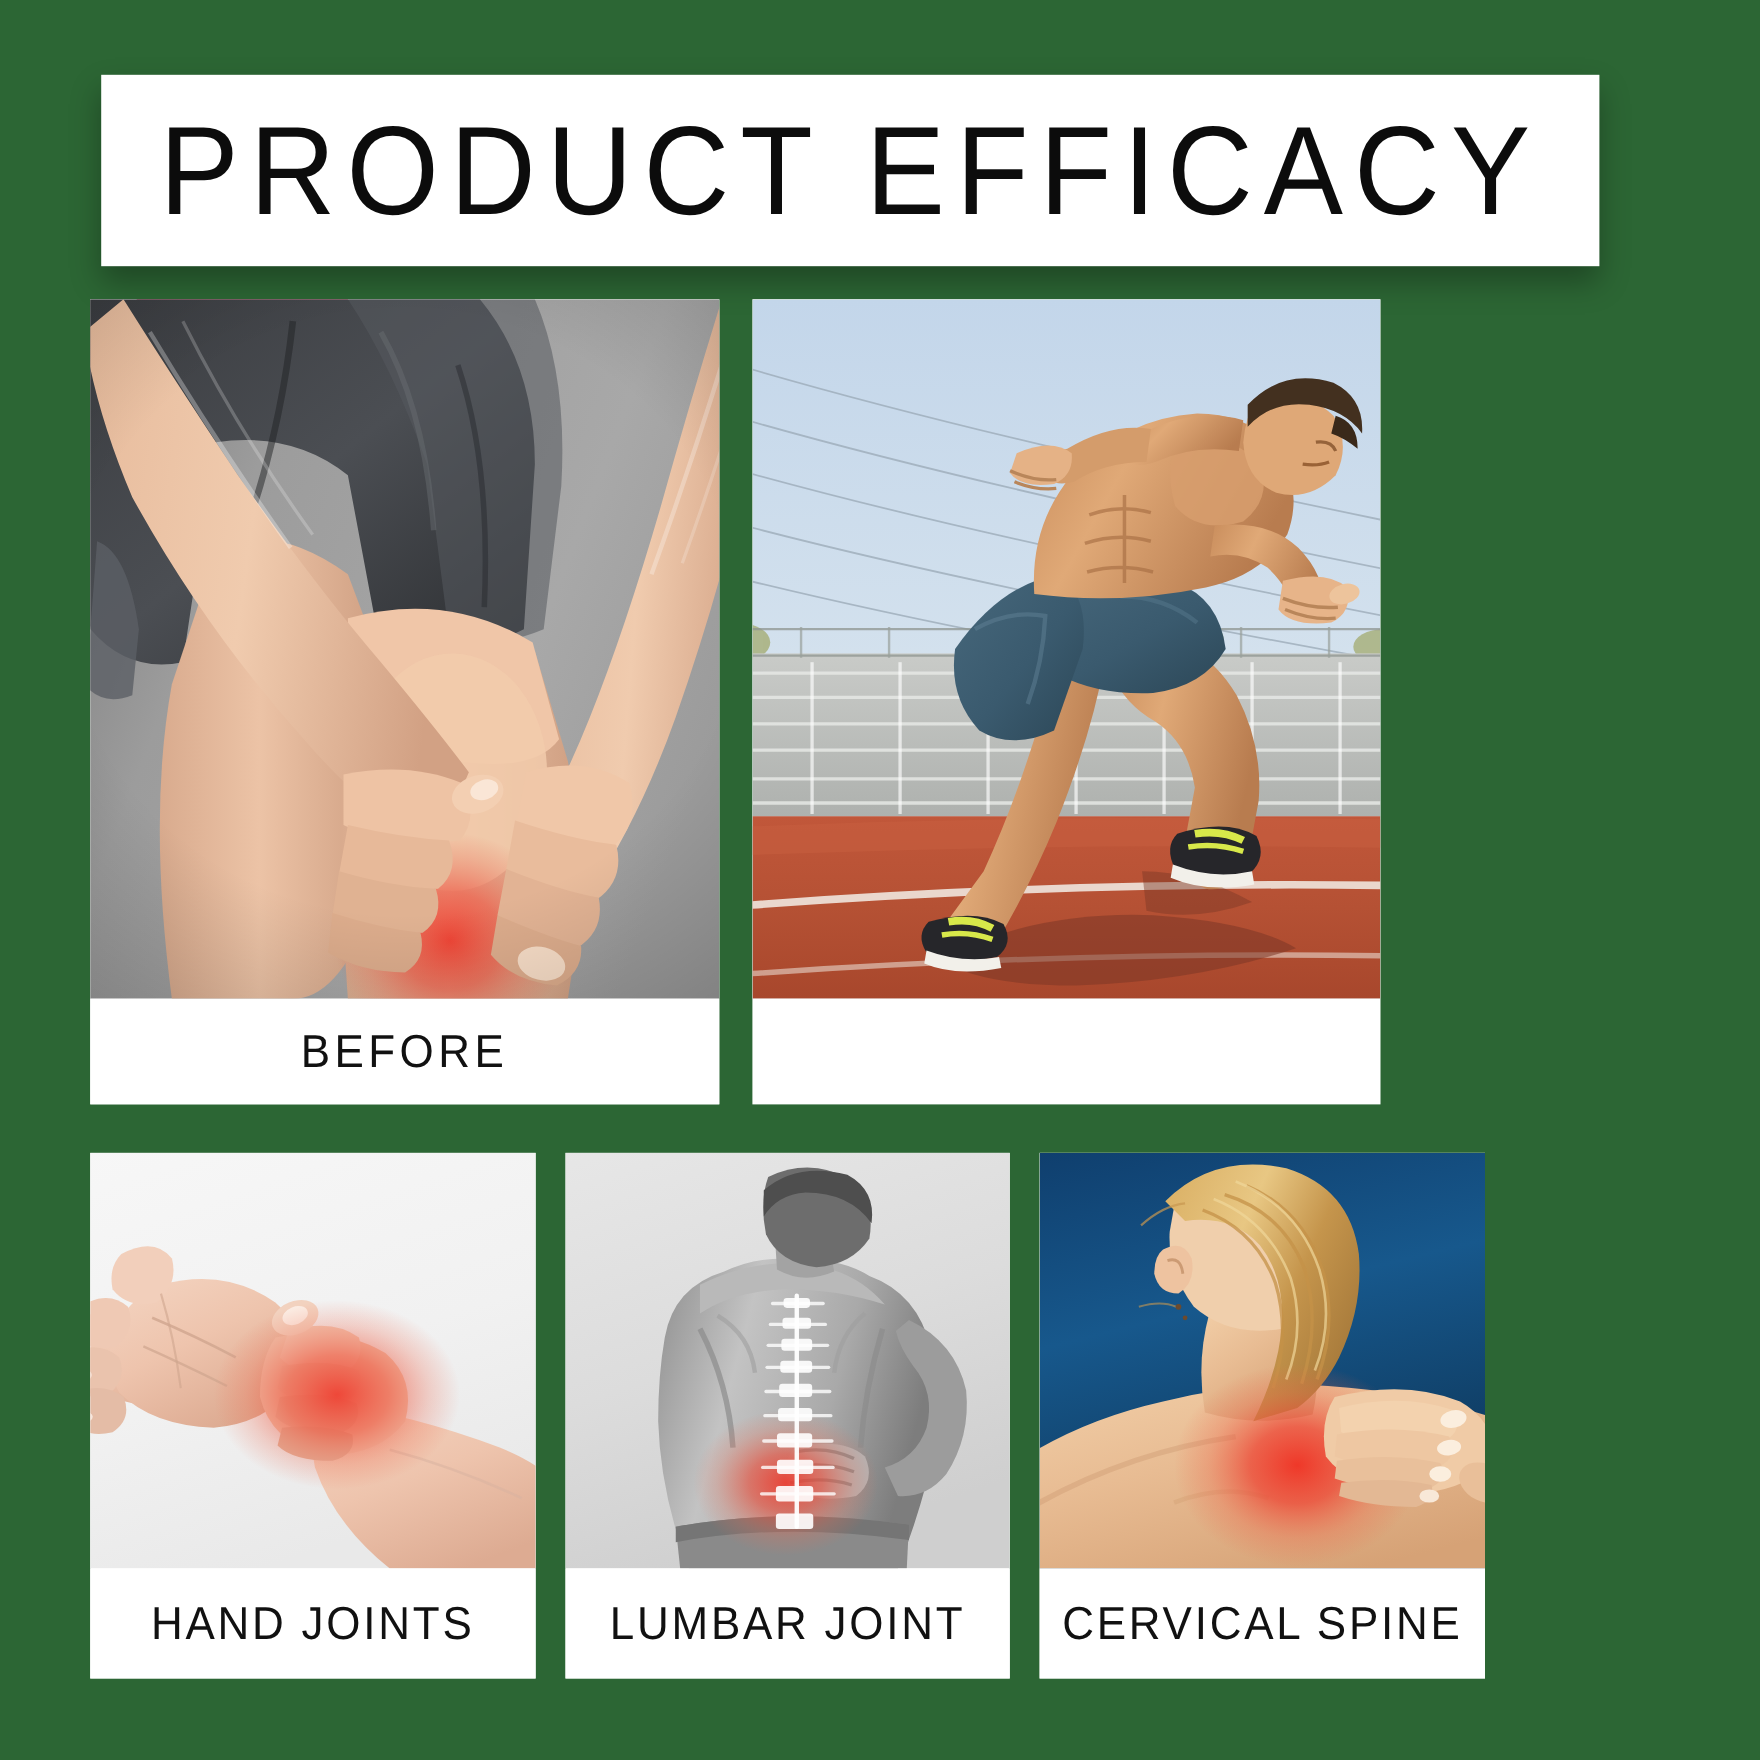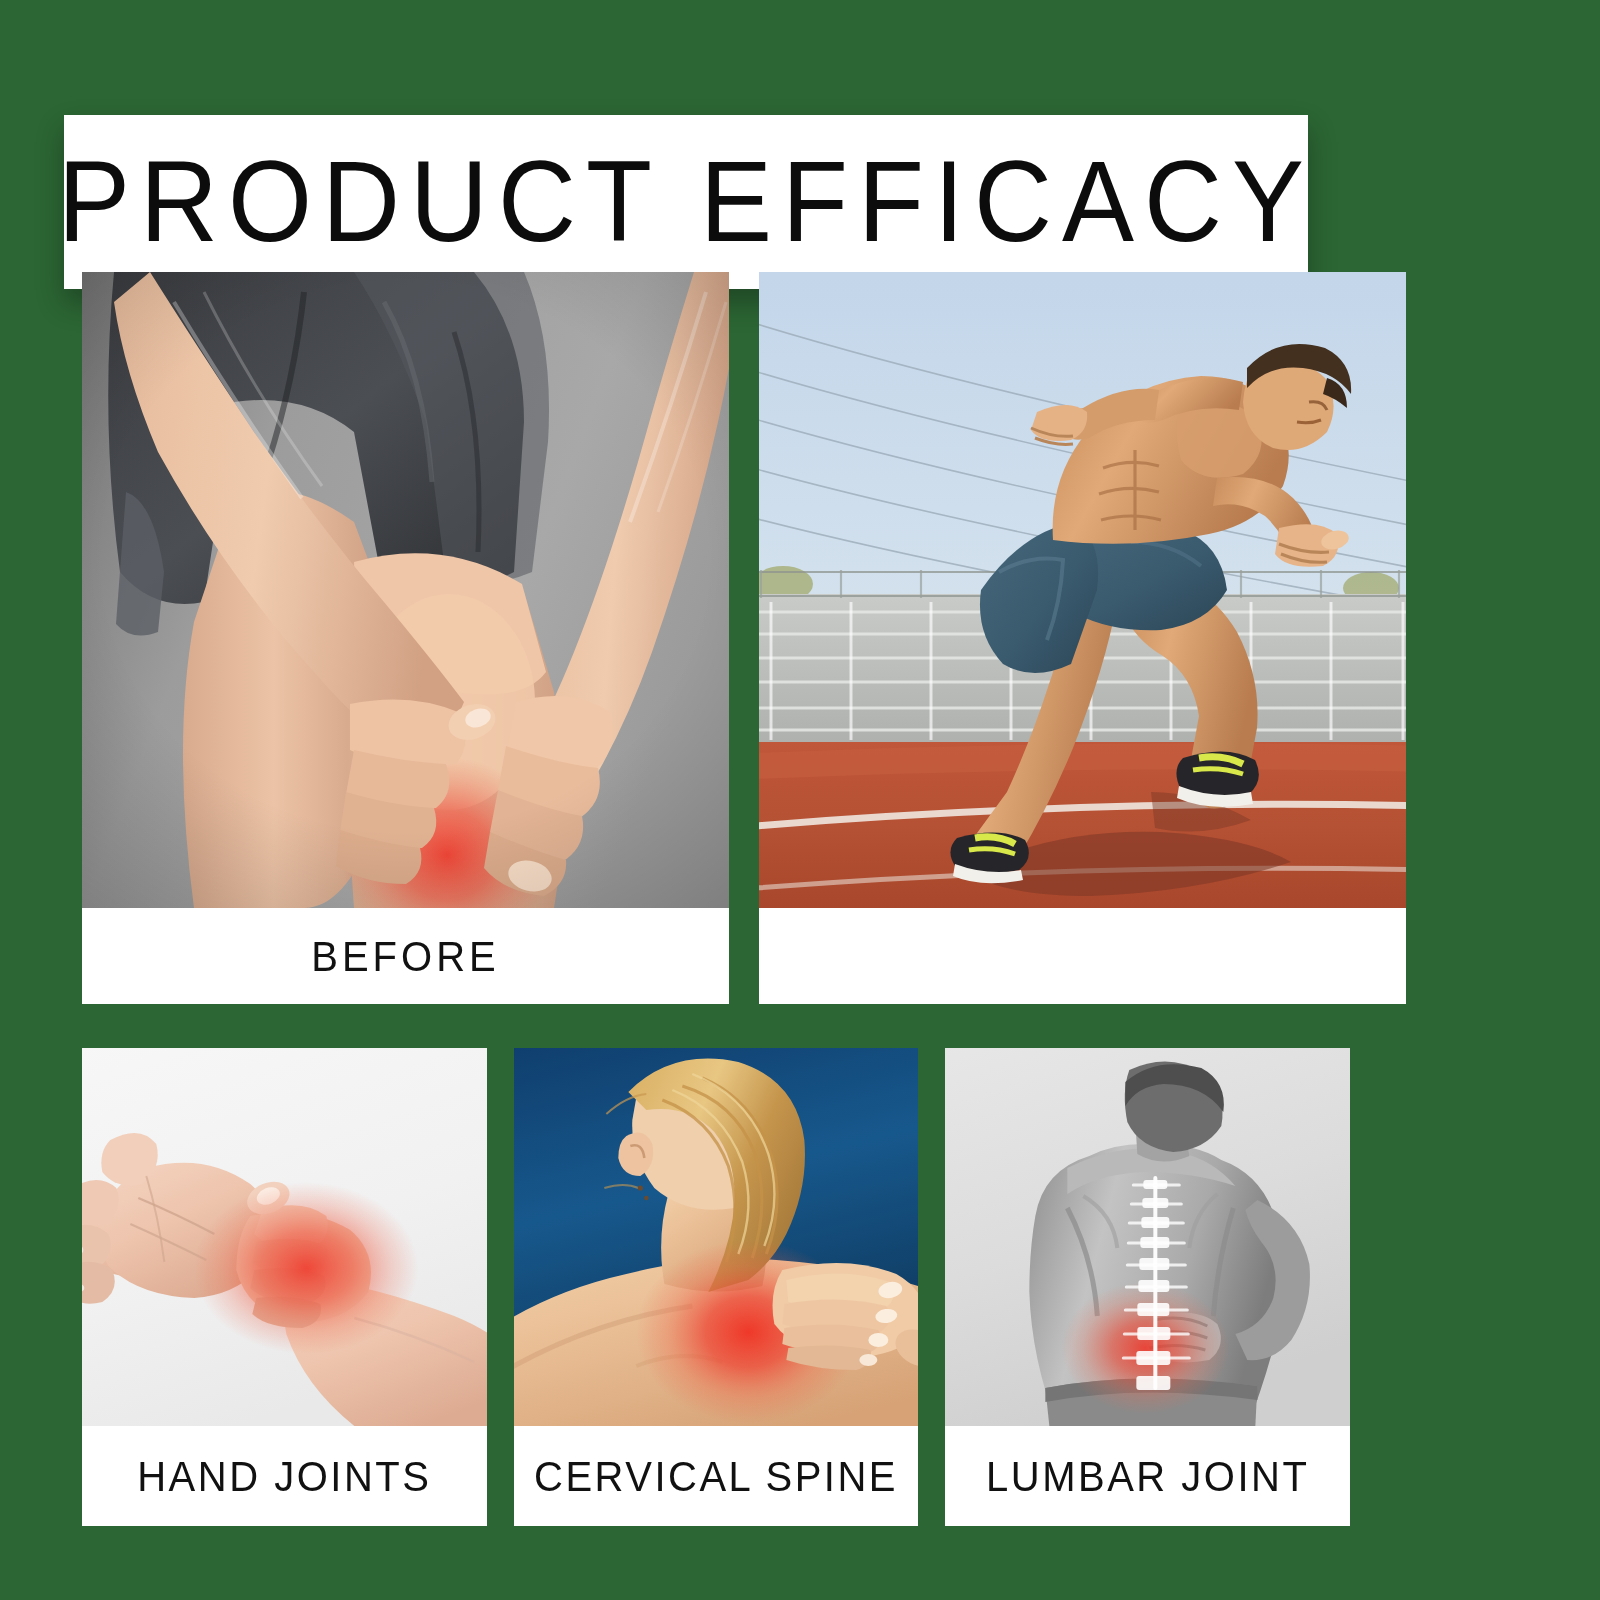--- a/index.html
+++ b/index.html
@@ -6,33 +6,33 @@
   html, body { width:1600px; height:1600px; }
   body {
     background:#2C6634;
     font-family:"Liberation Sans", sans-serif;
     overflow:hidden;
     position:relative;
   }
 
   
   .header-banner{
-    position:absolute; left:64px; top:68px; width:1244px; height:174px;
+    position:absolute; left:92px; top:68px; width:1362px; height:174px;
     background:#ffffff;
     box-shadow:0 14px 26px rgba(0,0,0,0.30);
-    display:flex; align-items:center; justify-content:center;margin-top:47px;
+    display:flex; align-items:center; justify-content:center;
   }
   .header-title{
     font-size:108px; font-weight:300; color:#0c0c0c;
     letter-spacing:10px; line-height:1; white-space:nowrap;
     transform:scaleY(1.06);
   }
 
   
-  .top-row{ position:absolute; left:82px; top:272px; width:1324px; height:732px; display:flex; gap:30px; }
+  .top-row{ position:absolute; left:82px; top:272px; width:1173px; height:732px; display:flex; gap:30px; }
   .bottom-row{ position:absolute; left:82px; top:1048px; width:1268px; height:478px; display:flex; gap:27px; }
 
   .card{ background:#fff; display:flex; flex-direction:column; overflow:hidden; flex:1; }
   .card .photo{ width:100%; position:relative; overflow:hidden; }
   .top-row .card .photo{ height:636px; }
   .bottom-row .card .photo{ height:378px; }
   .card .caption{
     flex:1; display:flex; align-items:center; justify-content:center;
     background:#fff;
   }
@@ -348,104 +348,20 @@
     </div>
     <div class="caption">
       <span class="cap-text">HAND JOINTS</span>
     </div>
   </div>
 
   <div class="card">
     <div class="photo">
       <svg viewBox="0 0 460 378" preserveAspectRatio="xMidYMid slice">
         <defs>
-          <linearGradient id="blueBg" x1="0" y1="0" x2="0.3" y2="1">
-            <stop offset="0" stop-color="#0f3e6d"></stop>
-              <stop offset="0.45" stop-color="#17588c"></stop>
-            <stop offset="1" stop-color="#0d3558"></stop>
-          </linearGradient>
-          <linearGradient id="skinN" x1="0" y1="0" x2="0.7" y2="1">
-            <stop offset="0" stop-color="#f2cfa8"></stop>
-              <stop offset="0.45" stop-color="#e8bc93"></stop>
-            <stop offset="1" stop-color="#d6a276"></stop>
-          </linearGradient>
-          <linearGradient id="hairN" x1="0" y1="0" x2="1" y2="0.6">
-            <stop offset="0" stop-color="#d9ae62"></stop>
-              <stop offset="0.4" stop-color="#e8c783"></stop>
-            <stop offset="0.7" stop-color="#c5954c"></stop>
-              <stop offset="1" stop-color="#a97c3c"></stop>
-          </linearGradient>
-          <radialGradient id="neckGlow" cx="0.5" cy="0.5" r="0.5">
-            <stop offset="0" stop-color="#f02d20" stop-opacity="0.92"></stop>
-            <stop offset="0.38" stop-color="#ee4030" stop-opacity="0.72"></stop>
-            <stop offset="0.72" stop-color="#ef6247" stop-opacity="0.3"></stop>
-            <stop offset="1" stop-color="#ef6247" stop-opacity="0"></stop>
-          </radialGradient>
-        </defs>
-
-        <rect width="460" height="378" fill="url(#blueBg)"></rect>
-
-        <path d="M0 286 Q60 244 140 226 Q220 206 290 212 Q382 218 460 248 L460 378 L0 378 Z" fill="url(#skinN)"></path>
-
-        <path d="M24 320 Q110 272 206 258" stroke="#d1a078" stroke-width="5" fill="none" opacity="0.5"></path>
-        <path d="M300 232 Q380 248 444 278" stroke="#cf9c74" stroke-width="5" fill="none" opacity="0.45"></path>
-
-        <path d="M150 318 Q196 300 236 314" stroke="#d39f74" stroke-width="4" fill="none" opacity="0.4"></path>
-
-        <path d="M182 146 Q232 132 272 154 Q286 192 276 238 Q226 250 178 236 Q170 190 182 146 Z" fill="url(#skinN)"></path>
-
-        <path d="M152 38 Q200 14 250 34 Q290 54 292 104 Q288 146 248 160 Q200 168 168 140 Q144 108 146 72 Z" fill="#f0cfac"></path>
-
-        <path d="M140 88 Q158 78 166 96 Q170 118 154 128 Q136 128 132 110 Q132 94 140 88 Z" fill="#eec3a0"></path>
-        <path d="M144 98 Q156 94 158 110" stroke="#cc9b74" stroke-width="2.6" fill="none"></path>
-
-        <path d="M142 44 Q186 0 252 14 Q310 32 318 92 Q322 140 300 186 Q286 214 262 232 L222 244 Q246 196 248 154 Q250 112 228 84 Q202 56 160 62 Z" fill="url(#hairN)"></path>
-
-        <g stroke="#c59248" stroke-width="3" fill="none" opacity="0.75">
-          <path d="M196 38 Q248 54 268 104 Q284 154 266 210"></path>
-          <path d="M216 30 Q268 52 286 110 Q298 158 280 206"></path>
-          <path d="M176 52 Q224 70 242 118 Q256 164 240 214"></path>
-        </g>
-        <g stroke="#f0d79a" stroke-width="2.4" fill="none" opacity="0.7">
-          <path d="M206 26 Q262 48 282 106 Q296 152 278 198"></path>
-          <path d="M186 42 Q236 62 256 114 Q270 160 252 206"></path>
-        </g>
-
-        <path d="M120 66 Q140 48 160 46" stroke="#c79750" stroke-width="2" fill="none" opacity="0.7"></path>
-        <path d="M118 140 Q138 134 152 140" stroke="#c79750" stroke-width="2" fill="none" opacity="0.6"></path>
-
-        <circle cx="154" cy="140" r="2.6" fill="#6b4a2e"></circle>
-        <circle cx="160" cy="150" r="2.2" fill="#6b4a2e"></circle>
-
-        <ellipse cx="262" cy="284" rx="112" ry="92" fill="url(#neckGlow)"></ellipse>
-
-        <path d="M296 222 Q360 206 410 226 Q442 244 440 278 Q420 306 368 310 Q310 306 288 276 Q282 244 296 222 Z" fill="#f0cba6"></path>
-
-        <path d="M300 232 Q356 218 404 234 Q414 252 396 262 Q338 268 302 254 Z" fill="#f3d2ae"></path>
-        <path d="M298 256 Q352 246 400 258 Q410 276 390 286 Q334 290 296 276 Z" fill="#eec7a2"></path>
-        <path d="M298 280 Q348 272 392 282 Q400 298 380 306 Q330 308 296 296 Z" fill="#e9c09b"></path>
-        <path d="M302 300 Q346 294 384 302 Q388 316 370 322 Q330 322 300 312 Z" fill="#e3b894"></path>
-
-        <ellipse cx="404" cy="242" rx="12" ry="8" transform="rotate(-12 404 242)" fill="#fbeede"></ellipse>
-        <ellipse cx="400" cy="268" rx="11" ry="7" transform="rotate(-8 400 268)" fill="#fbeede"></ellipse>
-        <ellipse cx="392" cy="292" rx="10" ry="7" fill="#fbeede"></ellipse>
-        <ellipse cx="382" cy="312" rx="9" ry="6" fill="#f8e8d8"></ellipse>
-
-        <ellipse cx="432" cy="300" rx="24" ry="17" transform="rotate(26 432 300)" fill="#e9bf99"></ellipse>
-      </svg>
-    </div>
-    <div class="caption">
-      <span class="cap-text">CERVICAL SPINE</span>
-    </div>
-  </div>
-
-  <div class="card">
-    <div class="photo">
-      <svg viewBox="0 0 460 378" preserveAspectRatio="xMidYMid slice">
-        <defs>
           <linearGradient id="grayBg2" x1="0" y1="0" x2="0.4" y2="1">
             <stop offset="0" stop-color="#e7e7e7"></stop>
               <stop offset="0.55" stop-color="#dcdcdc"></stop>
             <stop offset="1" stop-color="#cfcfcf"></stop>
           </linearGradient>
           <linearGradient id="bodyG" x1="0" y1="0" x2="1" y2="0.3">
             <stop offset="0" stop-color="#8e8e8e"></stop>
               <stop offset="0.35" stop-color="#c3c3c3"></stop>
             <stop offset="0.7" stop-color="#a9a9a9"></stop>
               <stop offset="1" stop-color="#7d7d7d"></stop>
@@ -511,13 +427,97 @@
           <path d="M208 262 H270"></path>
             <path d="M207 286 H271"></path>
             <path d="M206 310 H272"></path>
         </g>
       </svg>
     </div>
     <div class="caption">
       <span class="cap-text">LUMBAR JOINT</span>
     </div>
   </div>
+
+  <div class="card">
+    <div class="photo">
+      <svg viewBox="0 0 460 378" preserveAspectRatio="xMidYMid slice">
+        <defs>
+          <linearGradient id="blueBg" x1="0" y1="0" x2="0.3" y2="1">
+            <stop offset="0" stop-color="#0f3e6d"></stop>
+              <stop offset="0.45" stop-color="#17588c"></stop>
+            <stop offset="1" stop-color="#0d3558"></stop>
+          </linearGradient>
+          <linearGradient id="skinN" x1="0" y1="0" x2="0.7" y2="1">
+            <stop offset="0" stop-color="#f2cfa8"></stop>
+              <stop offset="0.45" stop-color="#e8bc93"></stop>
+            <stop offset="1" stop-color="#d6a276"></stop>
+          </linearGradient>
+          <linearGradient id="hairN" x1="0" y1="0" x2="1" y2="0.6">
+            <stop offset="0" stop-color="#d9ae62"></stop>
+              <stop offset="0.4" stop-color="#e8c783"></stop>
+            <stop offset="0.7" stop-color="#c5954c"></stop>
+              <stop offset="1" stop-color="#a97c3c"></stop>
+          </linearGradient>
+          <radialGradient id="neckGlow" cx="0.5" cy="0.5" r="0.5">
+            <stop offset="0" stop-color="#f02d20" stop-opacity="0.92"></stop>
+            <stop offset="0.38" stop-color="#ee4030" stop-opacity="0.72"></stop>
+            <stop offset="0.72" stop-color="#ef6247" stop-opacity="0.3"></stop>
+            <stop offset="1" stop-color="#ef6247" stop-opacity="0"></stop>
+          </radialGradient>
+        </defs>
+
+        <rect width="460" height="378" fill="url(#blueBg)"></rect>
+
+        <path d="M0 286 Q60 244 140 226 Q220 206 290 212 Q382 218 460 248 L460 378 L0 378 Z" fill="url(#skinN)"></path>
+
+        <path d="M24 320 Q110 272 206 258" stroke="#d1a078" stroke-width="5" fill="none" opacity="0.5"></path>
+        <path d="M300 232 Q380 248 444 278" stroke="#cf9c74" stroke-width="5" fill="none" opacity="0.45"></path>
+
+        <path d="M150 318 Q196 300 236 314" stroke="#d39f74" stroke-width="4" fill="none" opacity="0.4"></path>
+
+        <path d="M182 146 Q232 132 272 154 Q286 192 276 238 Q226 250 178 236 Q170 190 182 146 Z" fill="url(#skinN)"></path>
+
+        <path d="M152 38 Q200 14 250 34 Q290 54 292 104 Q288 146 248 160 Q200 168 168 140 Q144 108 146 72 Z" fill="#f0cfac"></path>
+
+        <path d="M140 88 Q158 78 166 96 Q170 118 154 128 Q136 128 132 110 Q132 94 140 88 Z" fill="#eec3a0"></path>
+        <path d="M144 98 Q156 94 158 110" stroke="#cc9b74" stroke-width="2.6" fill="none"></path>
+
+        <path d="M142 44 Q186 0 252 14 Q310 32 318 92 Q322 140 300 186 Q286 214 262 232 L222 244 Q246 196 248 154 Q250 112 228 84 Q202 56 160 62 Z" fill="url(#hairN)"></path>
+
+        <g stroke="#c59248" stroke-width="3" fill="none" opacity="0.75">
+          <path d="M196 38 Q248 54 268 104 Q284 154 266 210"></path>
+          <path d="M216 30 Q268 52 286 110 Q298 158 280 206"></path>
+          <path d="M176 52 Q224 70 242 118 Q256 164 240 214"></path>
+        </g>
+        <g stroke="#f0d79a" stroke-width="2.4" fill="none" opacity="0.7">
+          <path d="M206 26 Q262 48 282 106 Q296 152 278 198"></path>
+          <path d="M186 42 Q236 62 256 114 Q270 160 252 206"></path>
+        </g>
+
+        <path d="M120 66 Q140 48 160 46" stroke="#c79750" stroke-width="2" fill="none" opacity="0.7"></path>
+        <path d="M118 140 Q138 134 152 140" stroke="#c79750" stroke-width="2" fill="none" opacity="0.6"></path>
+
+        <circle cx="154" cy="140" r="2.6" fill="#6b4a2e"></circle>
+        <circle cx="160" cy="150" r="2.2" fill="#6b4a2e"></circle>
+
+        <ellipse cx="262" cy="284" rx="112" ry="92" fill="url(#neckGlow)"></ellipse>
+
+        <path d="M296 222 Q360 206 410 226 Q442 244 440 278 Q420 306 368 310 Q310 306 288 276 Q282 244 296 222 Z" fill="#f0cba6"></path>
+
+        <path d="M300 232 Q356 218 404 234 Q414 252 396 262 Q338 268 302 254 Z" fill="#f3d2ae"></path>
+        <path d="M298 256 Q352 246 400 258 Q410 276 390 286 Q334 290 296 276 Z" fill="#eec7a2"></path>
+        <path d="M298 280 Q348 272 392 282 Q400 298 380 306 Q330 308 296 296 Z" fill="#e9c09b"></path>
+        <path d="M302 300 Q346 294 384 302 Q388 316 370 322 Q330 322 300 312 Z" fill="#e3b894"></path>
+
+        <ellipse cx="404" cy="242" rx="12" ry="8" transform="rotate(-12 404 242)" fill="#fbeede"></ellipse>
+        <ellipse cx="400" cy="268" rx="11" ry="7" transform="rotate(-8 400 268)" fill="#fbeede"></ellipse>
+        <ellipse cx="392" cy="292" rx="10" ry="7" fill="#fbeede"></ellipse>
+        <ellipse cx="382" cy="312" rx="9" ry="6" fill="#f8e8d8"></ellipse>
+
+        <ellipse cx="432" cy="300" rx="24" ry="17" transform="rotate(26 432 300)" fill="#e9bf99"></ellipse>
+      </svg>
+    </div>
+    <div class="caption">
+      <span class="cap-text">CERVICAL SPINE</span>
+    </div>
+  </div>
 </div>
 
 </body></html>

